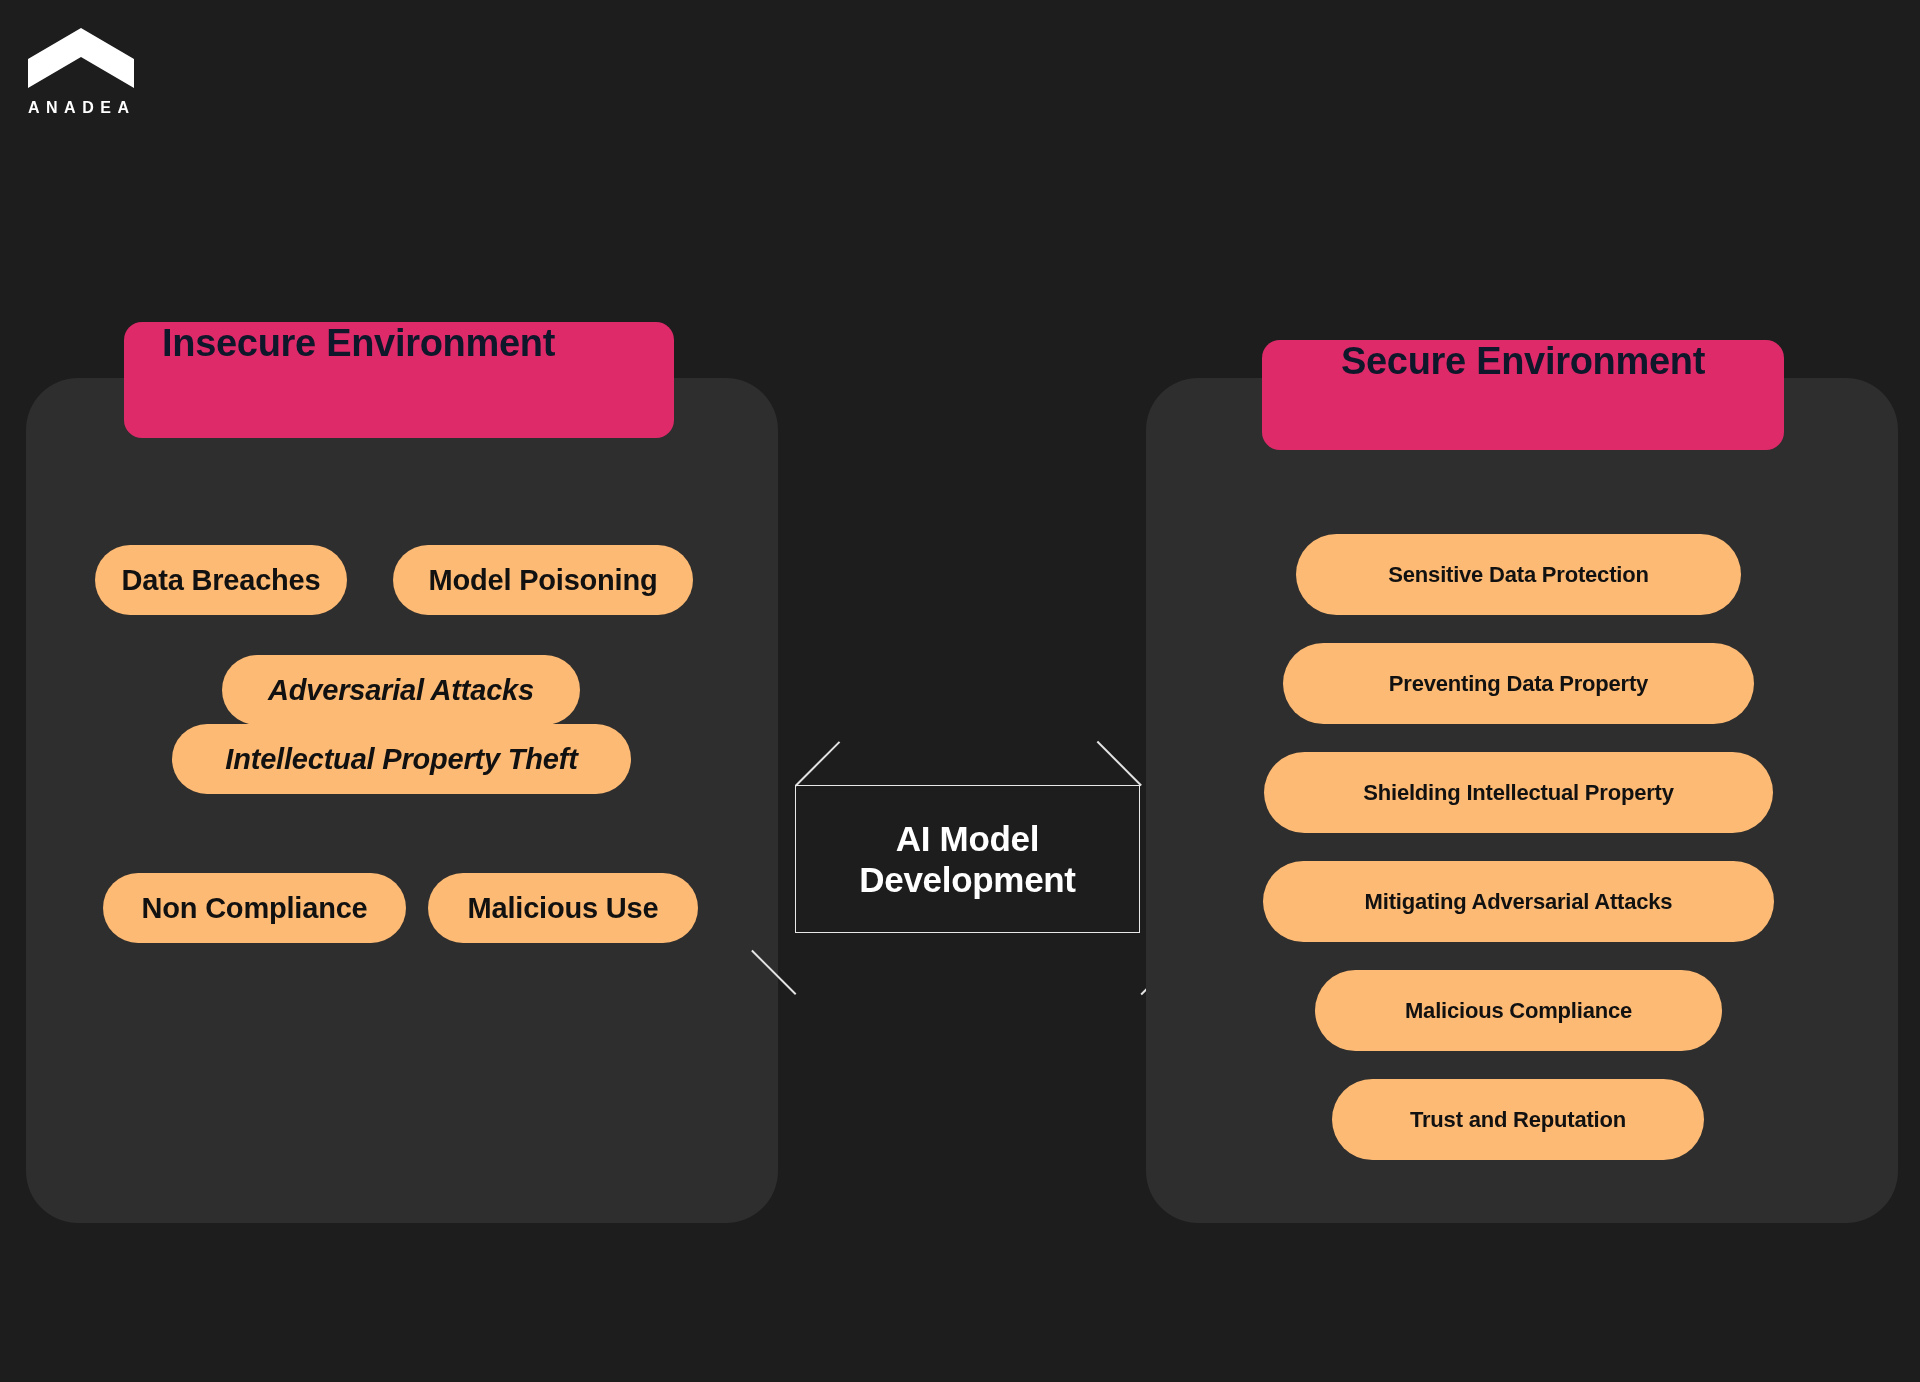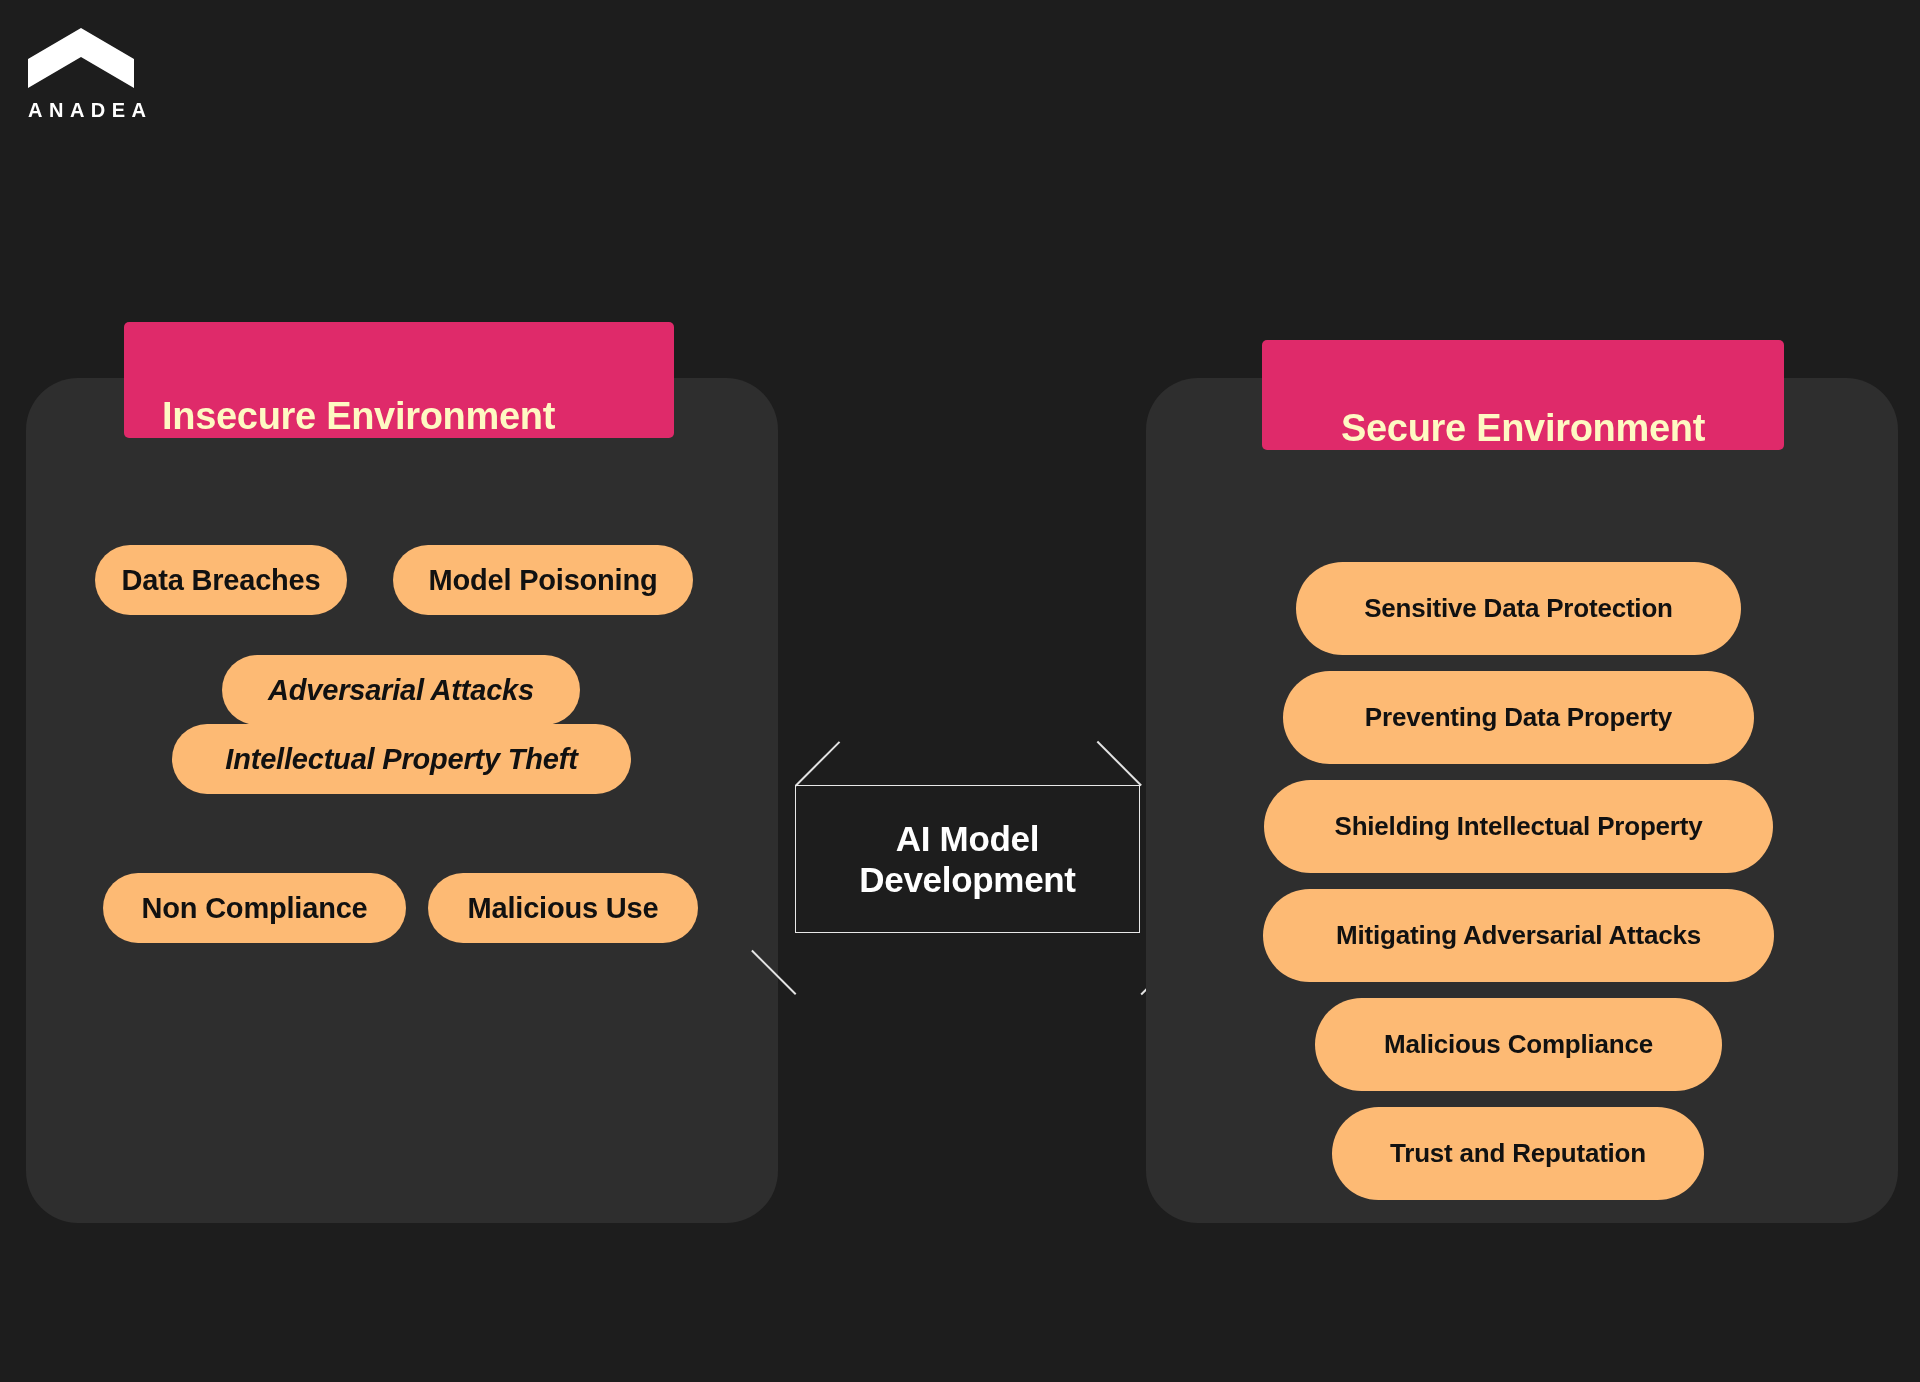--- a/index.html
+++ b/index.html
@@ -25,21 +25,21 @@
   }
   #brand-mark {
     display: block;
     width: 110px;
     height: 64px;
   }
   #brand-word {
     display: block;
     margin-top: 10px;
     color: #ffffff;
-    font-size: 20px;
+    font-size: 16px;
     font-weight: 700;
     letter-spacing: 6.5px;
     line-height: 1;
     padding-left: 2px;
   }
 
   
   .panel {
     position: absolute;
     background: #2e2e2e;
@@ -55,27 +55,27 @@
     left: 1146px;
     top: 378px;
     width: 752px;
     height: 845px;
   }
 
   
   .badge {
     position: absolute;
     background: #df2a6a;
-    border-radius: 5px;
-    color: #fef9c3;
+    border-radius: 18px;
+    color: #0f172a;
     font-size: 38px;
     font-weight: 700;
     letter-spacing: -0.3px;
     display: flex;
-    align-items: flex-end;
+    align-items: flex-start;
     justify-content: center;
     white-space: nowrap;
   }
   #badge-insecure {
     left: 124px;
     top: 322px;
     width: 550px;
     height: 116px;
     justify-content: flex-start;
     padding-left: 38px;
@@ -95,21 +95,21 @@
     color: #111111;
     font-size: 29px;
     font-weight: 700;
     letter-spacing: -0.2px;
     display: flex;
     align-items: center;
     justify-content: center;
     white-space: nowrap;
     height: 70px;
   }
-  .pill.big { height: 93px; font-size: 26px; margin-top: 28px; }
+  .pill.big { height: 81px; font-size: 22px; }
 
   
   #center-node {
     position: absolute;
     left: 795px;
     top: 785px;
     width: 345px;
     height: 148px;
   }
   #center-box {

